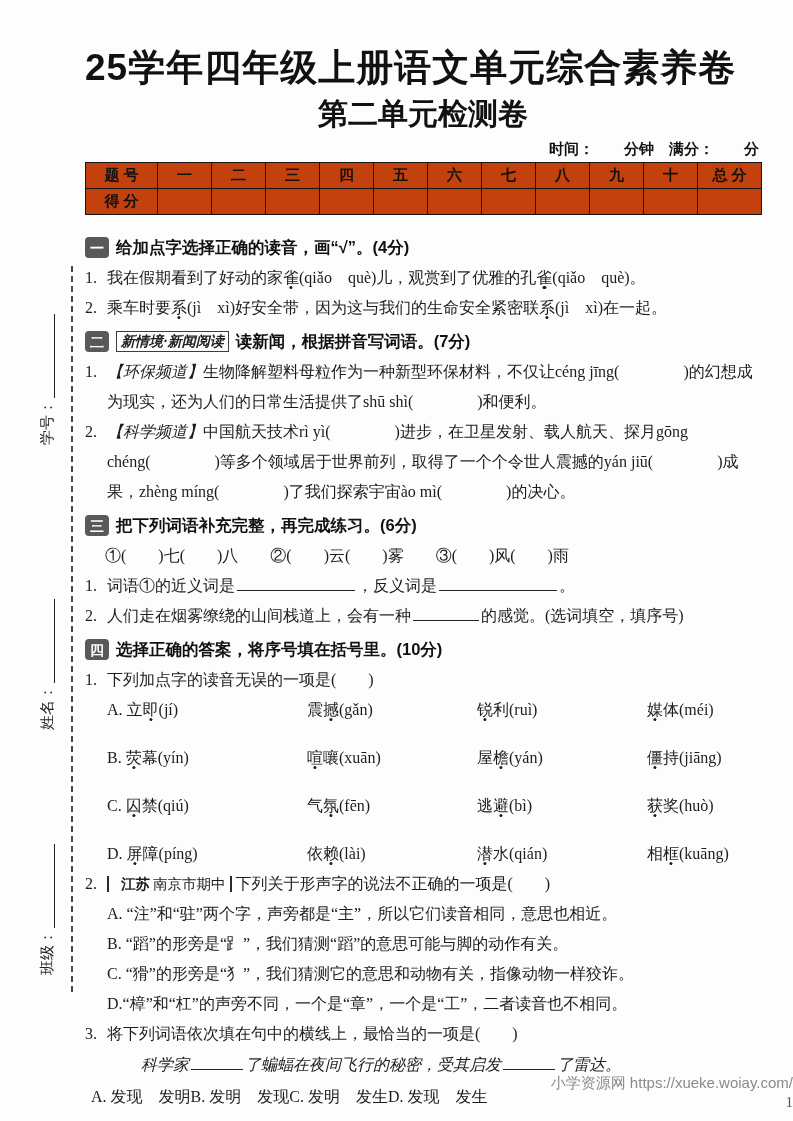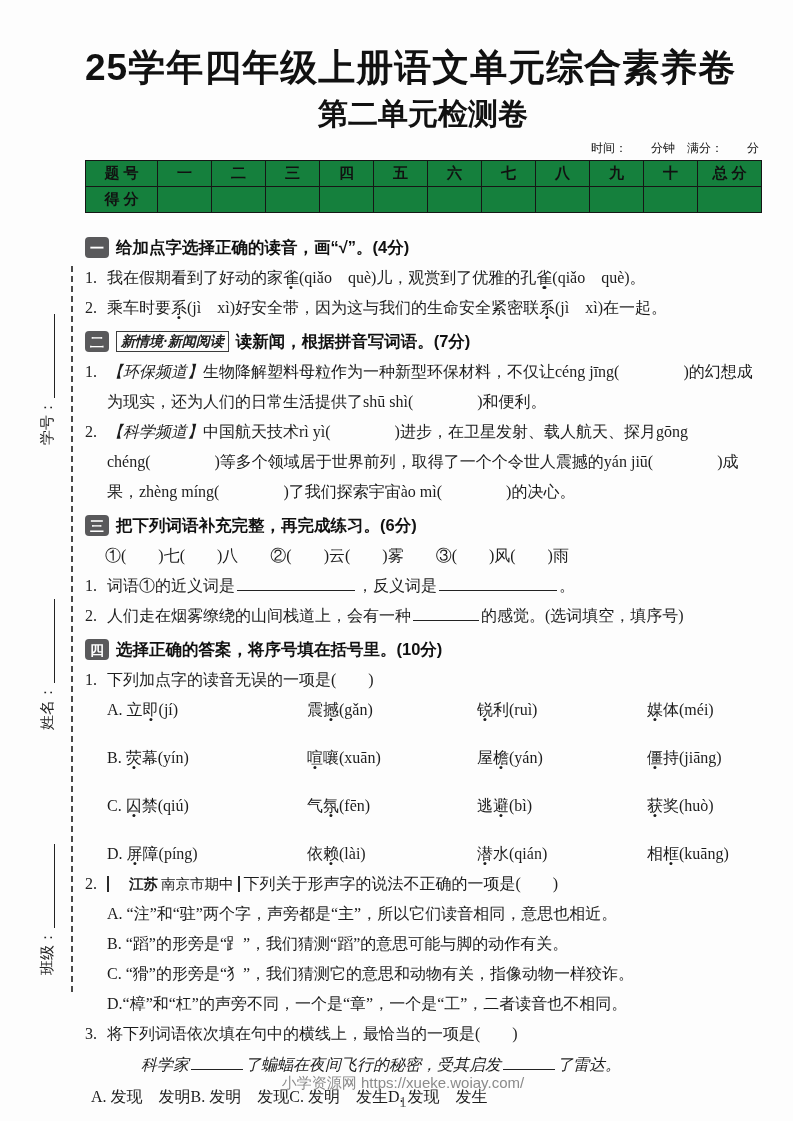--- a/index.html
+++ b/index.html
@@ -24,23 +24,23 @@
   .hd-title{
     margin:0;text-align:left;font-family:"Liberation Sans","DejaVu Sans",sans-serif;
     font-weight:700;font-size:37px;line-height:48px;letter-spacing:1px;color:#111;
   }
   .hd-subtitle{
     margin:2px 0 0 0;text-align:center;font-family:"Liberation Sans","DejaVu Sans",sans-serif;
     font-weight:700;font-size:30px;line-height:40px;color:#111;
   }
   .meta-line{
     margin:6px 2px 3px 0;text-align:right;
-    font-family:"Liberation Sans","DejaVu Sans",sans-serif;font-weight:400;font-size:12px;color:#111;
-  }
-  table.score{width:676px;border-collapse:collapse;table-layout:fixed;background:#15803d;}
+    font-family:"Liberation Sans","DejaVu Sans",sans-serif;font-weight:700;font-size:15px;color:#111;
+  }
+  table.score{width:676px;border-collapse:collapse;table-layout:fixed;background:#c2410c;}
   table.score th,table.score td{
     border:1.7px solid #161616;height:25px;padding:0;text-align:center;
     font-family:"Liberation Sans","DejaVu Sans",sans-serif;font-size:15px;font-weight:600;color:#111;
   }
 
   
   .main{position:absolute;left:85px;top:229px;width:678px;font-size:16px;line-height:30px;}
   .sec-head{display:flex;align-items:center;gap:7px;margin-top:3px;
     font-family:"Liberation Sans","DejaVu Sans",sans-serif;font-weight:700;font-size:16.5px;line-height:31px;color:#111;}
   .badge{
@@ -51,30 +51,30 @@
   .item{display:flex;}
   .item .no{flex:0 0 22px;color:#222;}
   .item .txt{flex:1;}
   .dotted{position:relative;}
   .dotted::after{
     content:"";position:absolute;left:50%;bottom:-3px;width:3.2px;height:3.2px;
     background:#1c1c1c;border-radius:50%;transform:translateX(-50%);
   }
   .blank{display:inline-block;height:14px;border-bottom:1.5px solid #222;margin:0 2px;vertical-align:baseline;}
   .kai{font-style:italic;margin-top:48px;}
-  .tag-open{font-family:"Liberation Sans","DejaVu Sans",sans-serif;font-weight:700;font-size:14.5px;border-left:2px solid #2a2a2a;padding:0 3px 0 20px;}
+  .tag-open{font-family:"Liberation Sans","DejaVu Sans",sans-serif;font-weight:700;font-size:14.5px;border-left:2px solid #2a2a2a;padding:0 3px 0 12px;}
   .tag-close{font-family:"Liberation Sans","DejaVu Sans",sans-serif;font-size:14.5px;border-right:2px solid #2a2a2a;padding:0 4px 0 0;}
   .fill-line{padding-left:20px;}
   .opt-grid{display:grid;grid-template-columns:182px 152px 152px 1fr;margin-left:22px;line-height:30px;gap:18px;}
   .opt-line{margin-left:22px;}
   .q3-sentence{margin-left:56px;line-height:32px;}
   .q3-opts{display:flex;justify-content:flex-start;width:628px;margin-left:6px;line-height:32px;}
 
   
-  .footer{position:absolute;left:13px;right:0;bottom:10px;text-align:center;}
+  .footer{position:absolute;left:13px;right:0;bottom:10px;text-align:right;}
   .footer .site{color:#8a8a8a;font-size:15px;line-height:20px;font-family:"Liberation Sans","DejaVu Sans",sans-serif;}
   .footer .pagenum{color:#555;font-size:15px;line-height:18px;}
 </style>
 </head>
 <body>
 
 <div class="page">
 
   <div class="cut-line"></div>
   <div class="side-label" style="top:349px;">

